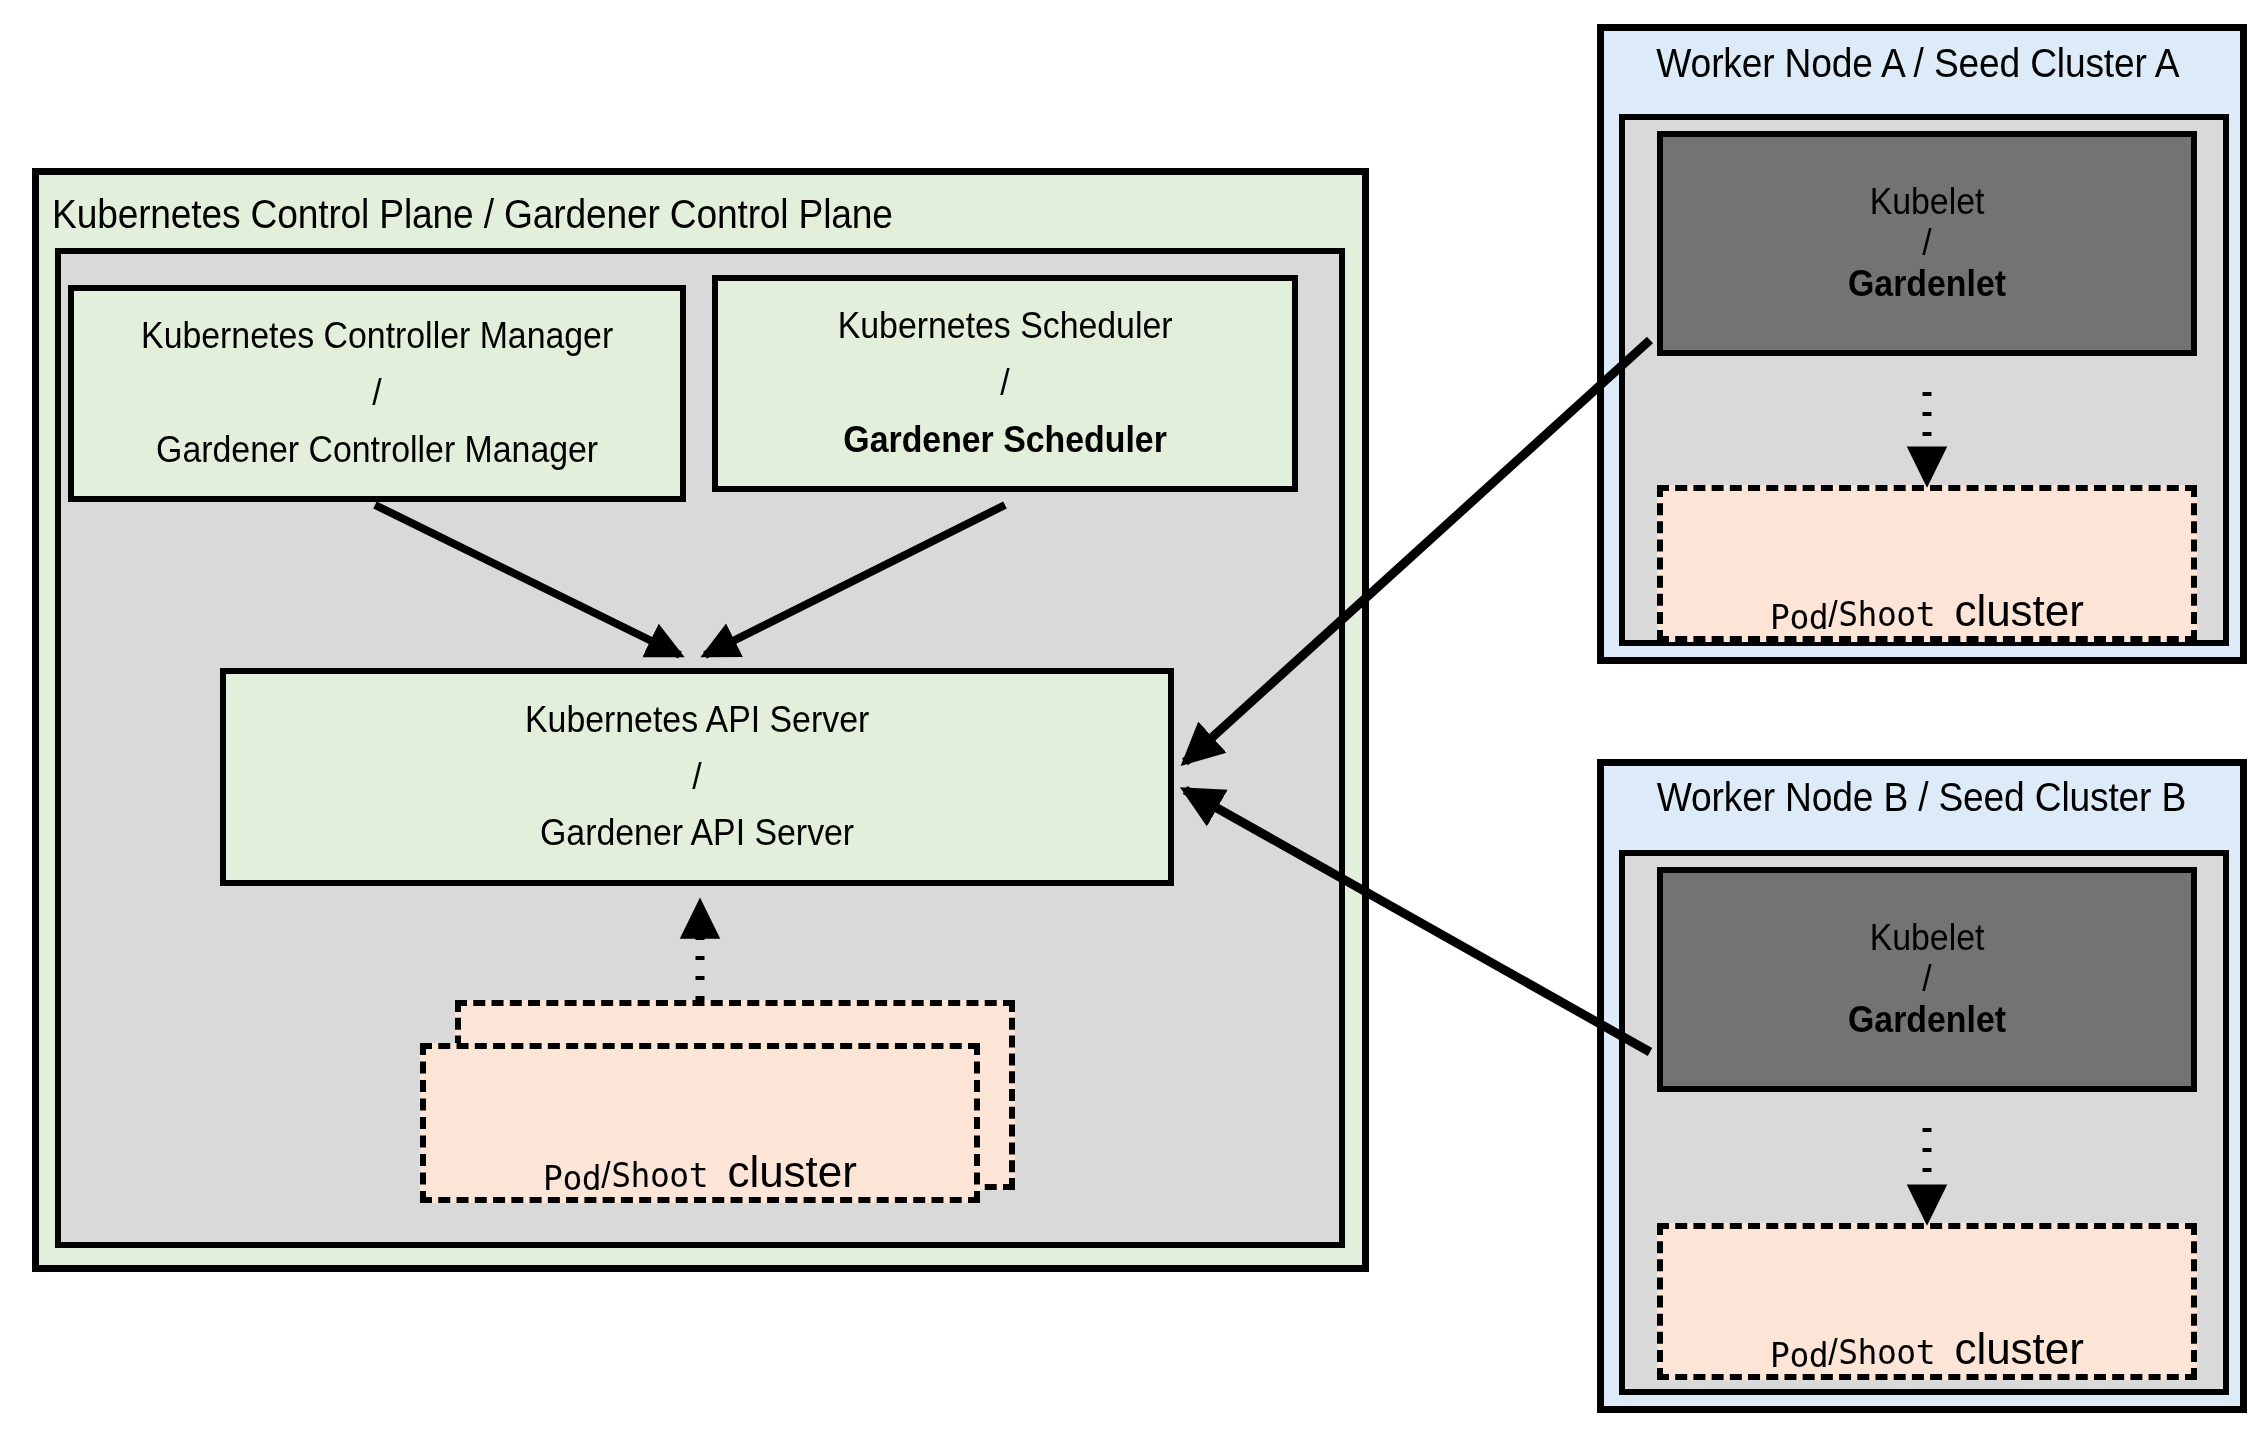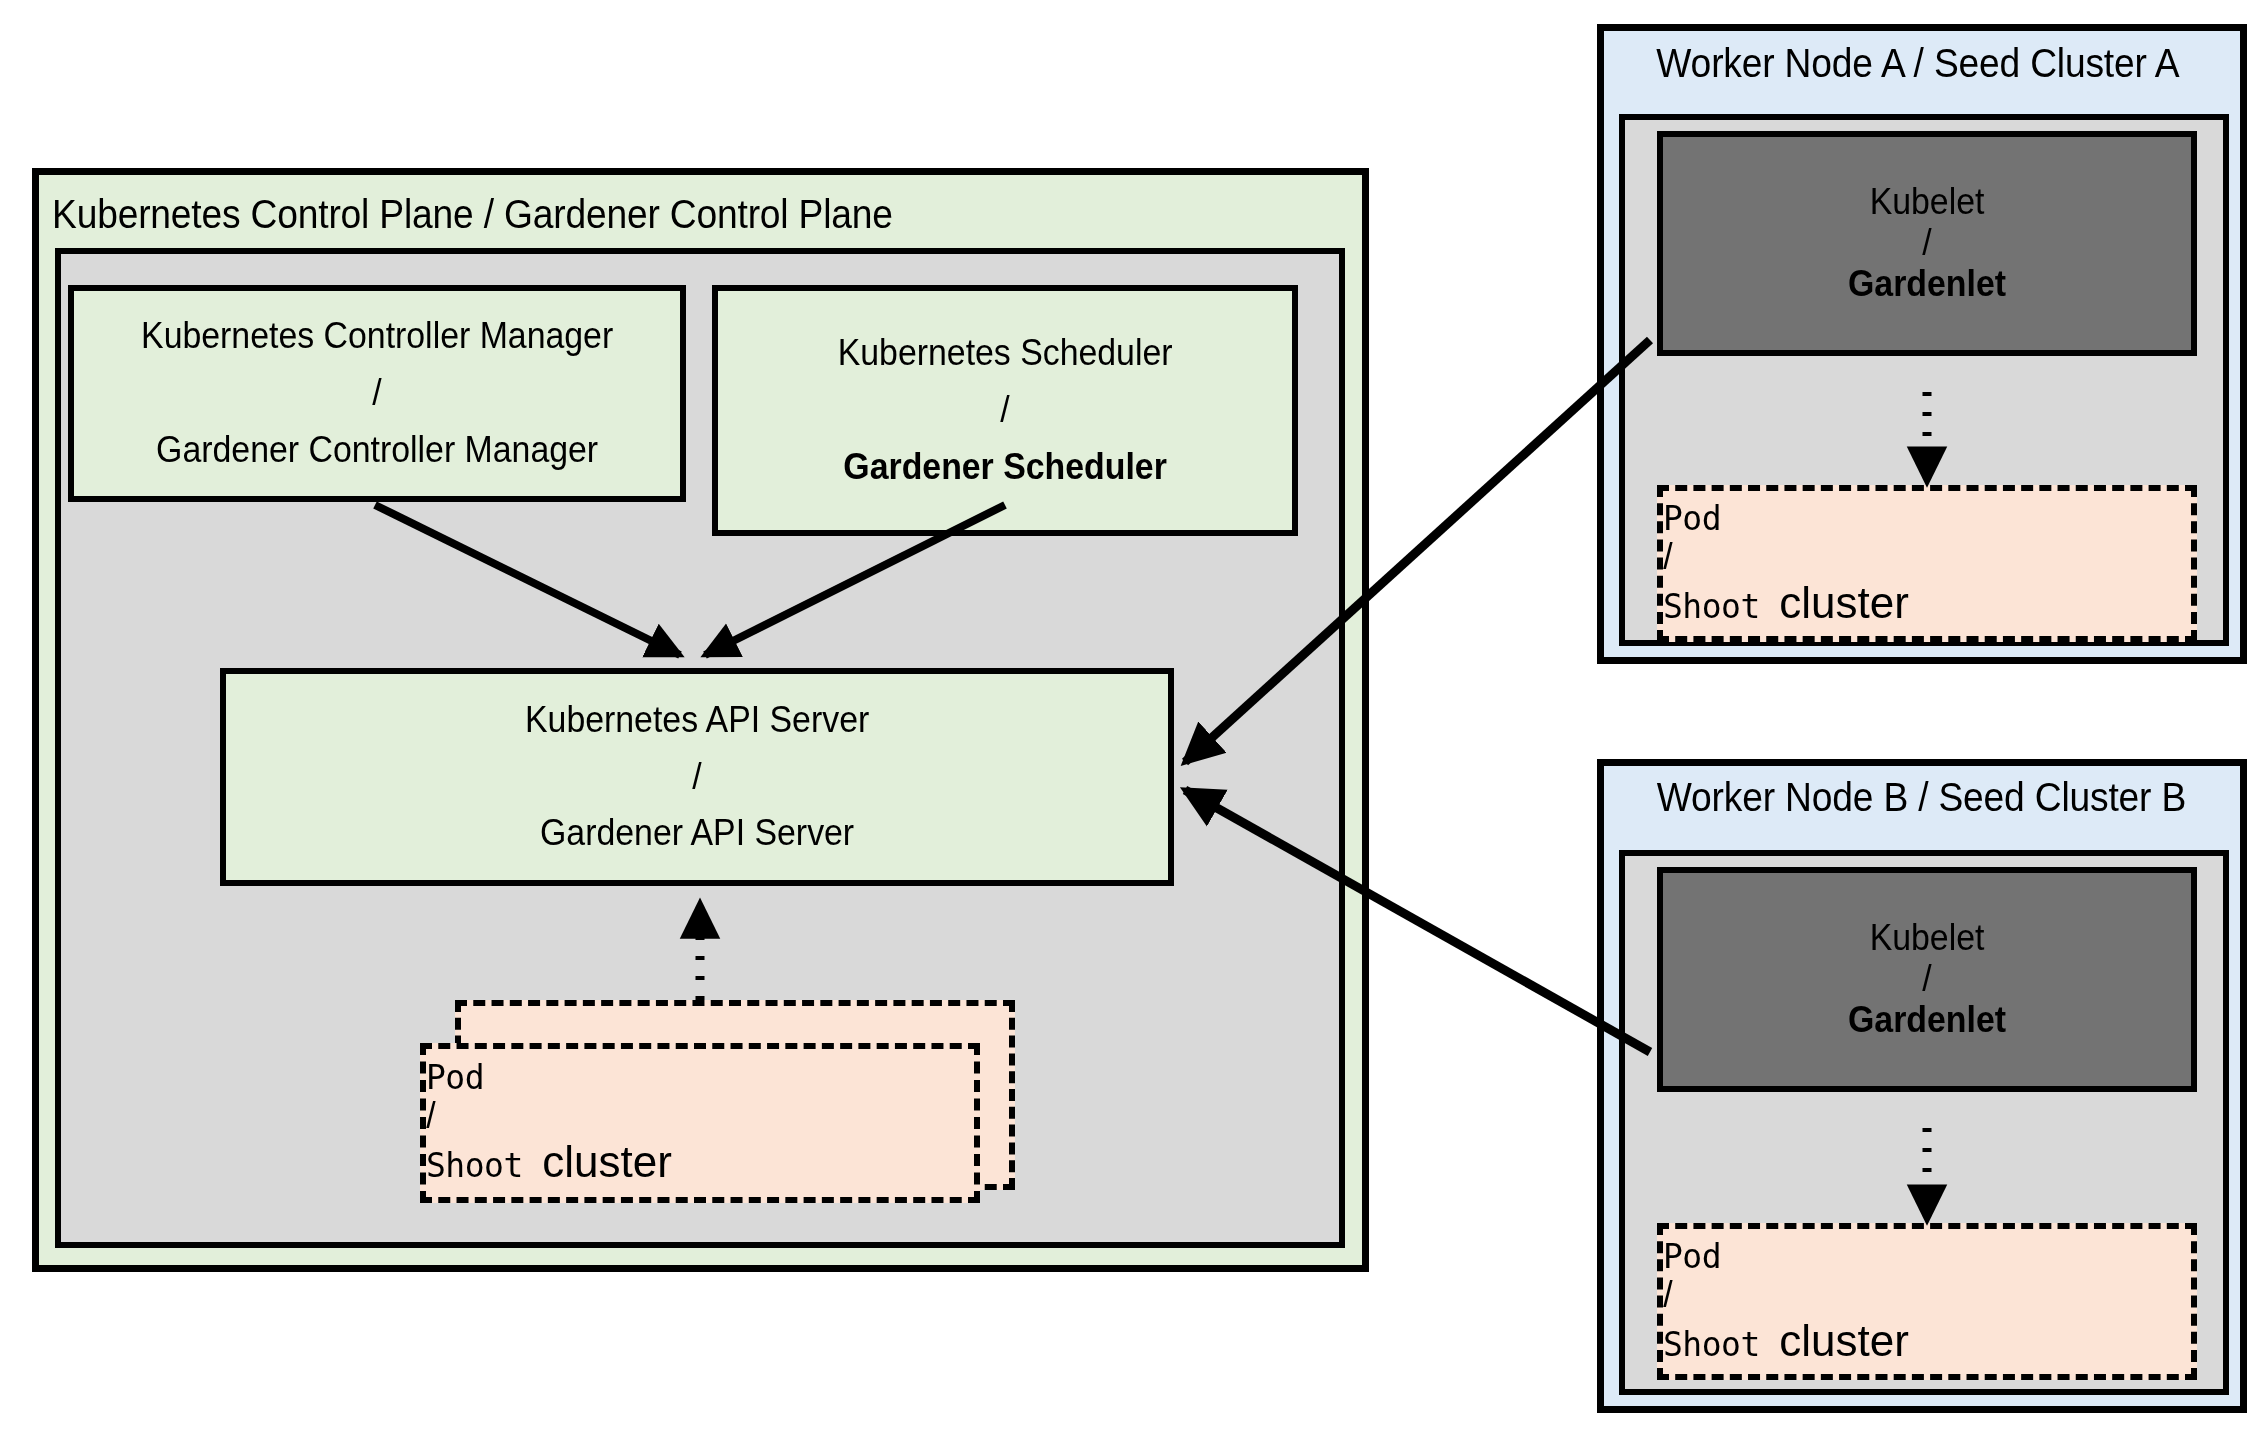--- a/index.html
+++ b/index.html
@@ -65,22 +65,22 @@
     border: 6px solid #000000;
     display: flex;
     flex-direction: column;
     align-items: center;
     justify-content: center;
   }
   .box-pod {
     background: #fce4d6;
     border: 6px dashed #000000;
     display: flex;
-    flex-direction: column;
-    align-items: flex-start;
+    flex-direction: row;
+    align-items: flex-end;
     justify-content: center;
   }
   .box-pod-ghost {
     background: #fce4d6;
     border: 6px dashed #000000;
   }
 
   .ln {
     font-size: 36px;
     line-height: 1.13;
@@ -121,21 +121,21 @@
   <div class="container-title" style="left:52px; top:193px;">Kubernetes Control Plane / Gardener Control Plane</div>
 
   <div class="abs inner-gray" style="left:55px; top:248px; width:1290px; height:1000px;"></div>
 
   <div class="abs box-green" style="left:68px; top:285px; width:618px; height:217px;">
     <div class="ln">Kubernetes Controller Manager</div>
     <div class="ln sep">/</div>
     <div class="ln">Gardener Controller Manager</div>
   </div>
 
-  <div class="abs box-green" style="left:712px; top:285px; width:586px; height:251px;">
+  <div class="abs box-green" style="left:712px; top:275px; width:586px; height:217px;">
     <div class="ln">Kubernetes Scheduler</div>
     <div class="ln sep">/</div>
     <div class="ln bold">Gardener Scheduler</div>
   </div>
 
   <div class="abs box-green" style="left:220px; top:668px; width:954px; height:218px;">
     <div class="ln">Kubernetes API Server</div>
     <div class="ln sep">/</div>
     <div class="ln">Gardener API Server</div>
   </div>

